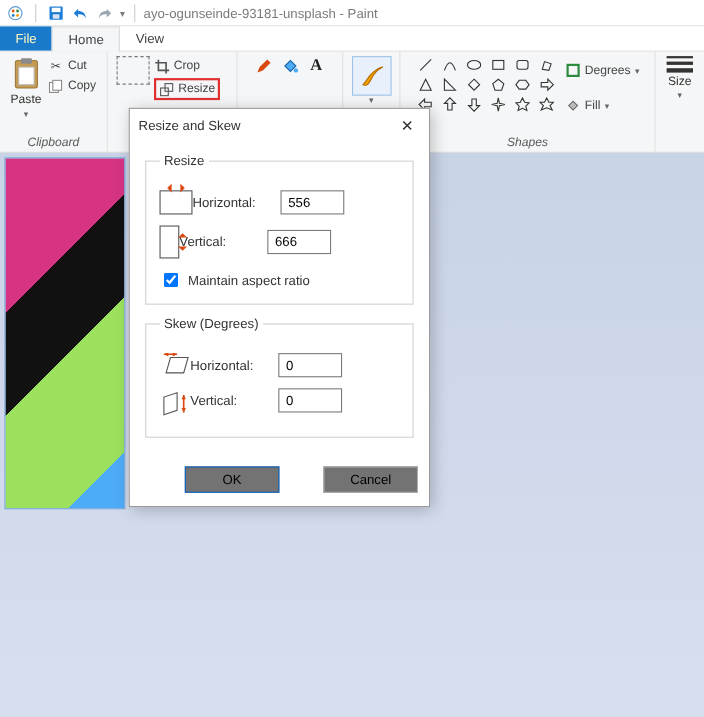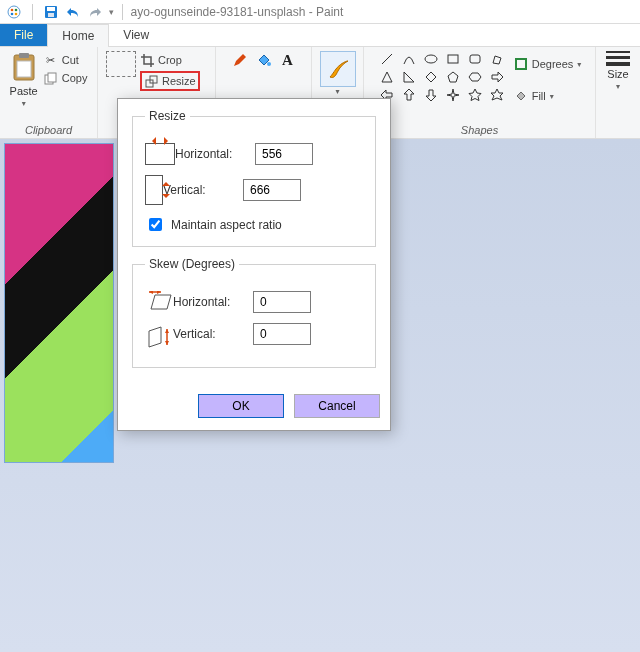--- a/index.html
+++ b/index.html
@@ -79,21 +79,21 @@
   .dim-row .thumb.vert { width:18px; height:30px; }
   .dim-row .thumb.vert::before, .dim-row .thumb.vert::after { content:""; position:absolute; right:-8px; width:0; }
   .dim-row .thumb.vert::before { top:2px; border:4px solid transparent; border-bottom-color:#d9480f; }
   .dim-row .thumb.vert::after { bottom:2px; border:4px solid transparent; border-top-color:#d9480f; }
   .dim-label { width:80px; }
   .num-input { width:58px; height:22px; border:1px solid #7a7a7a; padding:0 6px; font-size:12px; }
   .check-row { display:flex; align-items:center; gap:6px; margin-top:6px; }
   .skew-thumb { width:28px; height:22px; position:relative; }
   .skew-thumb svg { position:absolute; inset:0; }
   .dlg-buttons { display:flex; justify-content:flex-end; gap:10px; padding: 6px 10px 12px 0; }
-  .dlg-btn { width:86px; height:24px; background:#c4b5fd; border:1px solid #adadad; font-size:12px; }
+  .dlg-btn { width:86px; height:24px; background:#737373; border:1px solid #adadad; font-size:12px;margin-left:30px; }
   .dlg-btn.primary { border:1.6px solid #0a64c2; }
 
   
   svg { display:block; }
 </style>
 </head>
 <body>
 
 <div class="titlebar">
   <div class="qat">
@@ -362,20 +362,24 @@
     </div>
     <div class="group-label" style="opacity:0;">.</div>
   </div>
 </div>
 
 <div class="canvas-area">
   <div class="canvas-img"></div>
 </div>
 
 <div class="dialog">
+  <div class="dlg-titlebar">
+    <span>Resize and Skew</span>
+    <span class="dlg-close">✕</span>
+  </div>
   <div class="dlg-body">
     <fieldset>
       <legend>Resize</legend>
       <div class="dim-row">
         <div class="thumb horiz"></div>
         <span class="dim-label">Horizontal:</span>
         <input class="num-input" value="556" style="">
       </div>
       <div class="dim-row">
         <div class="thumb vert"></div>

